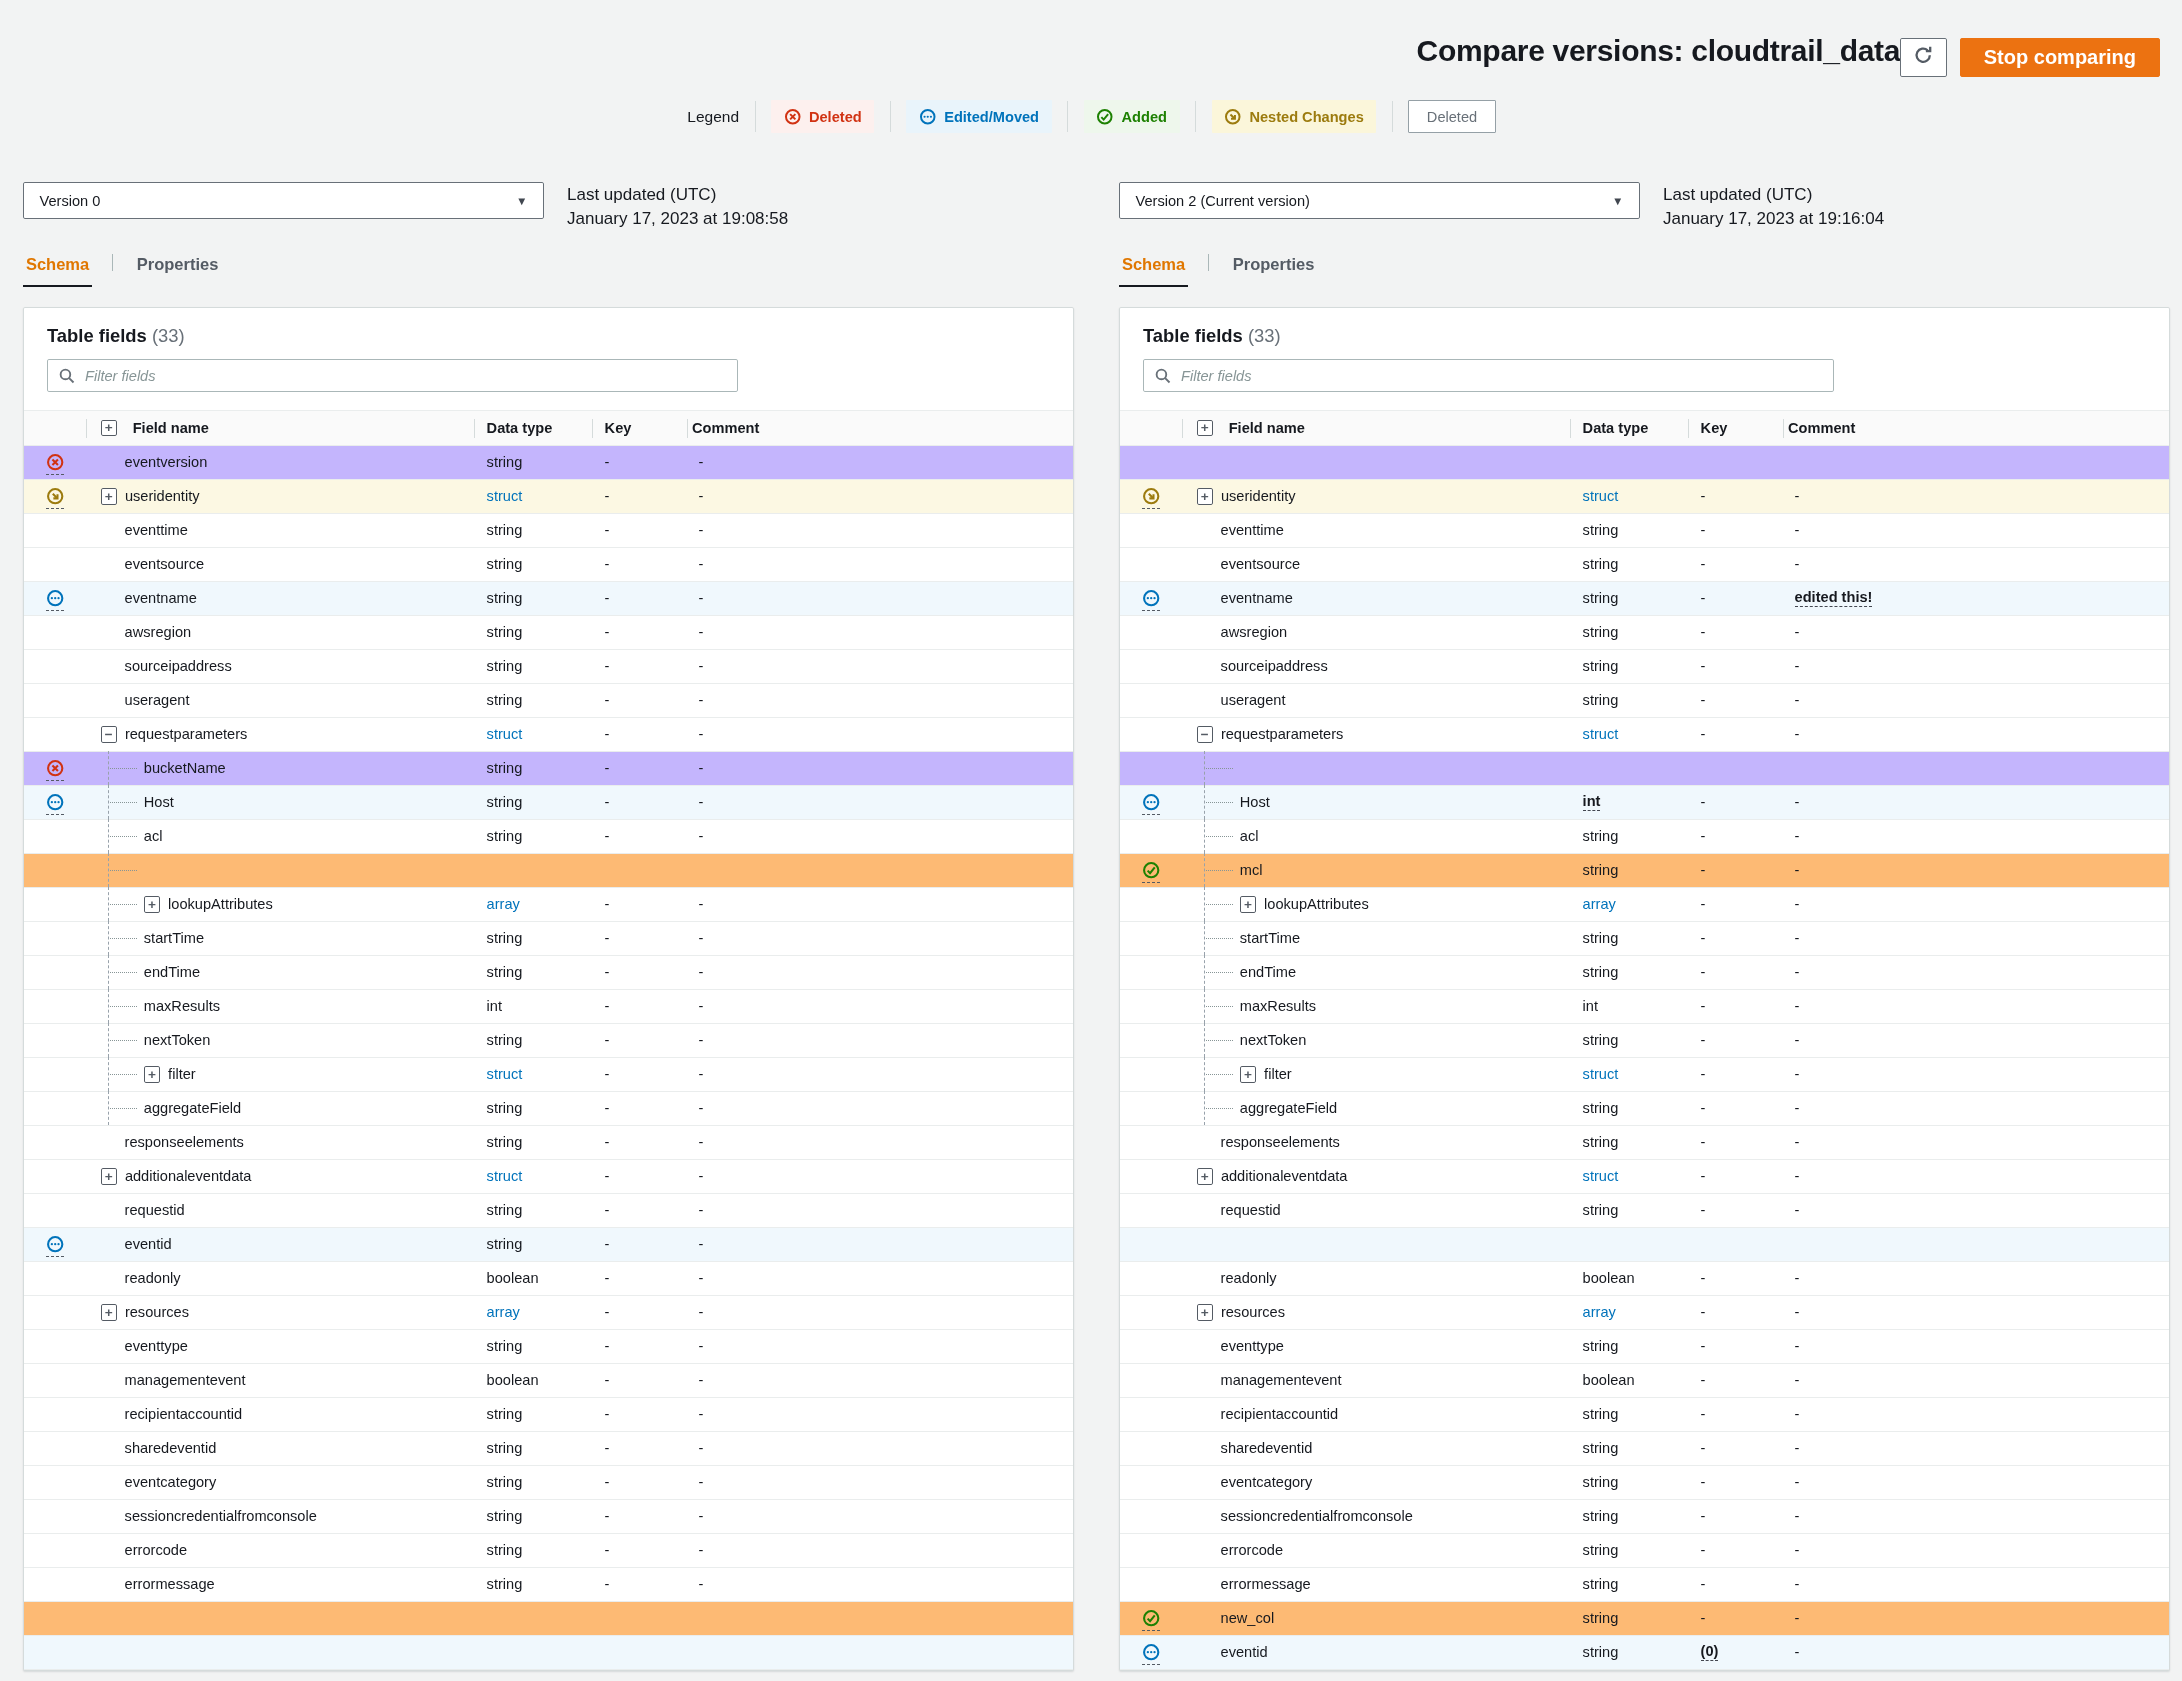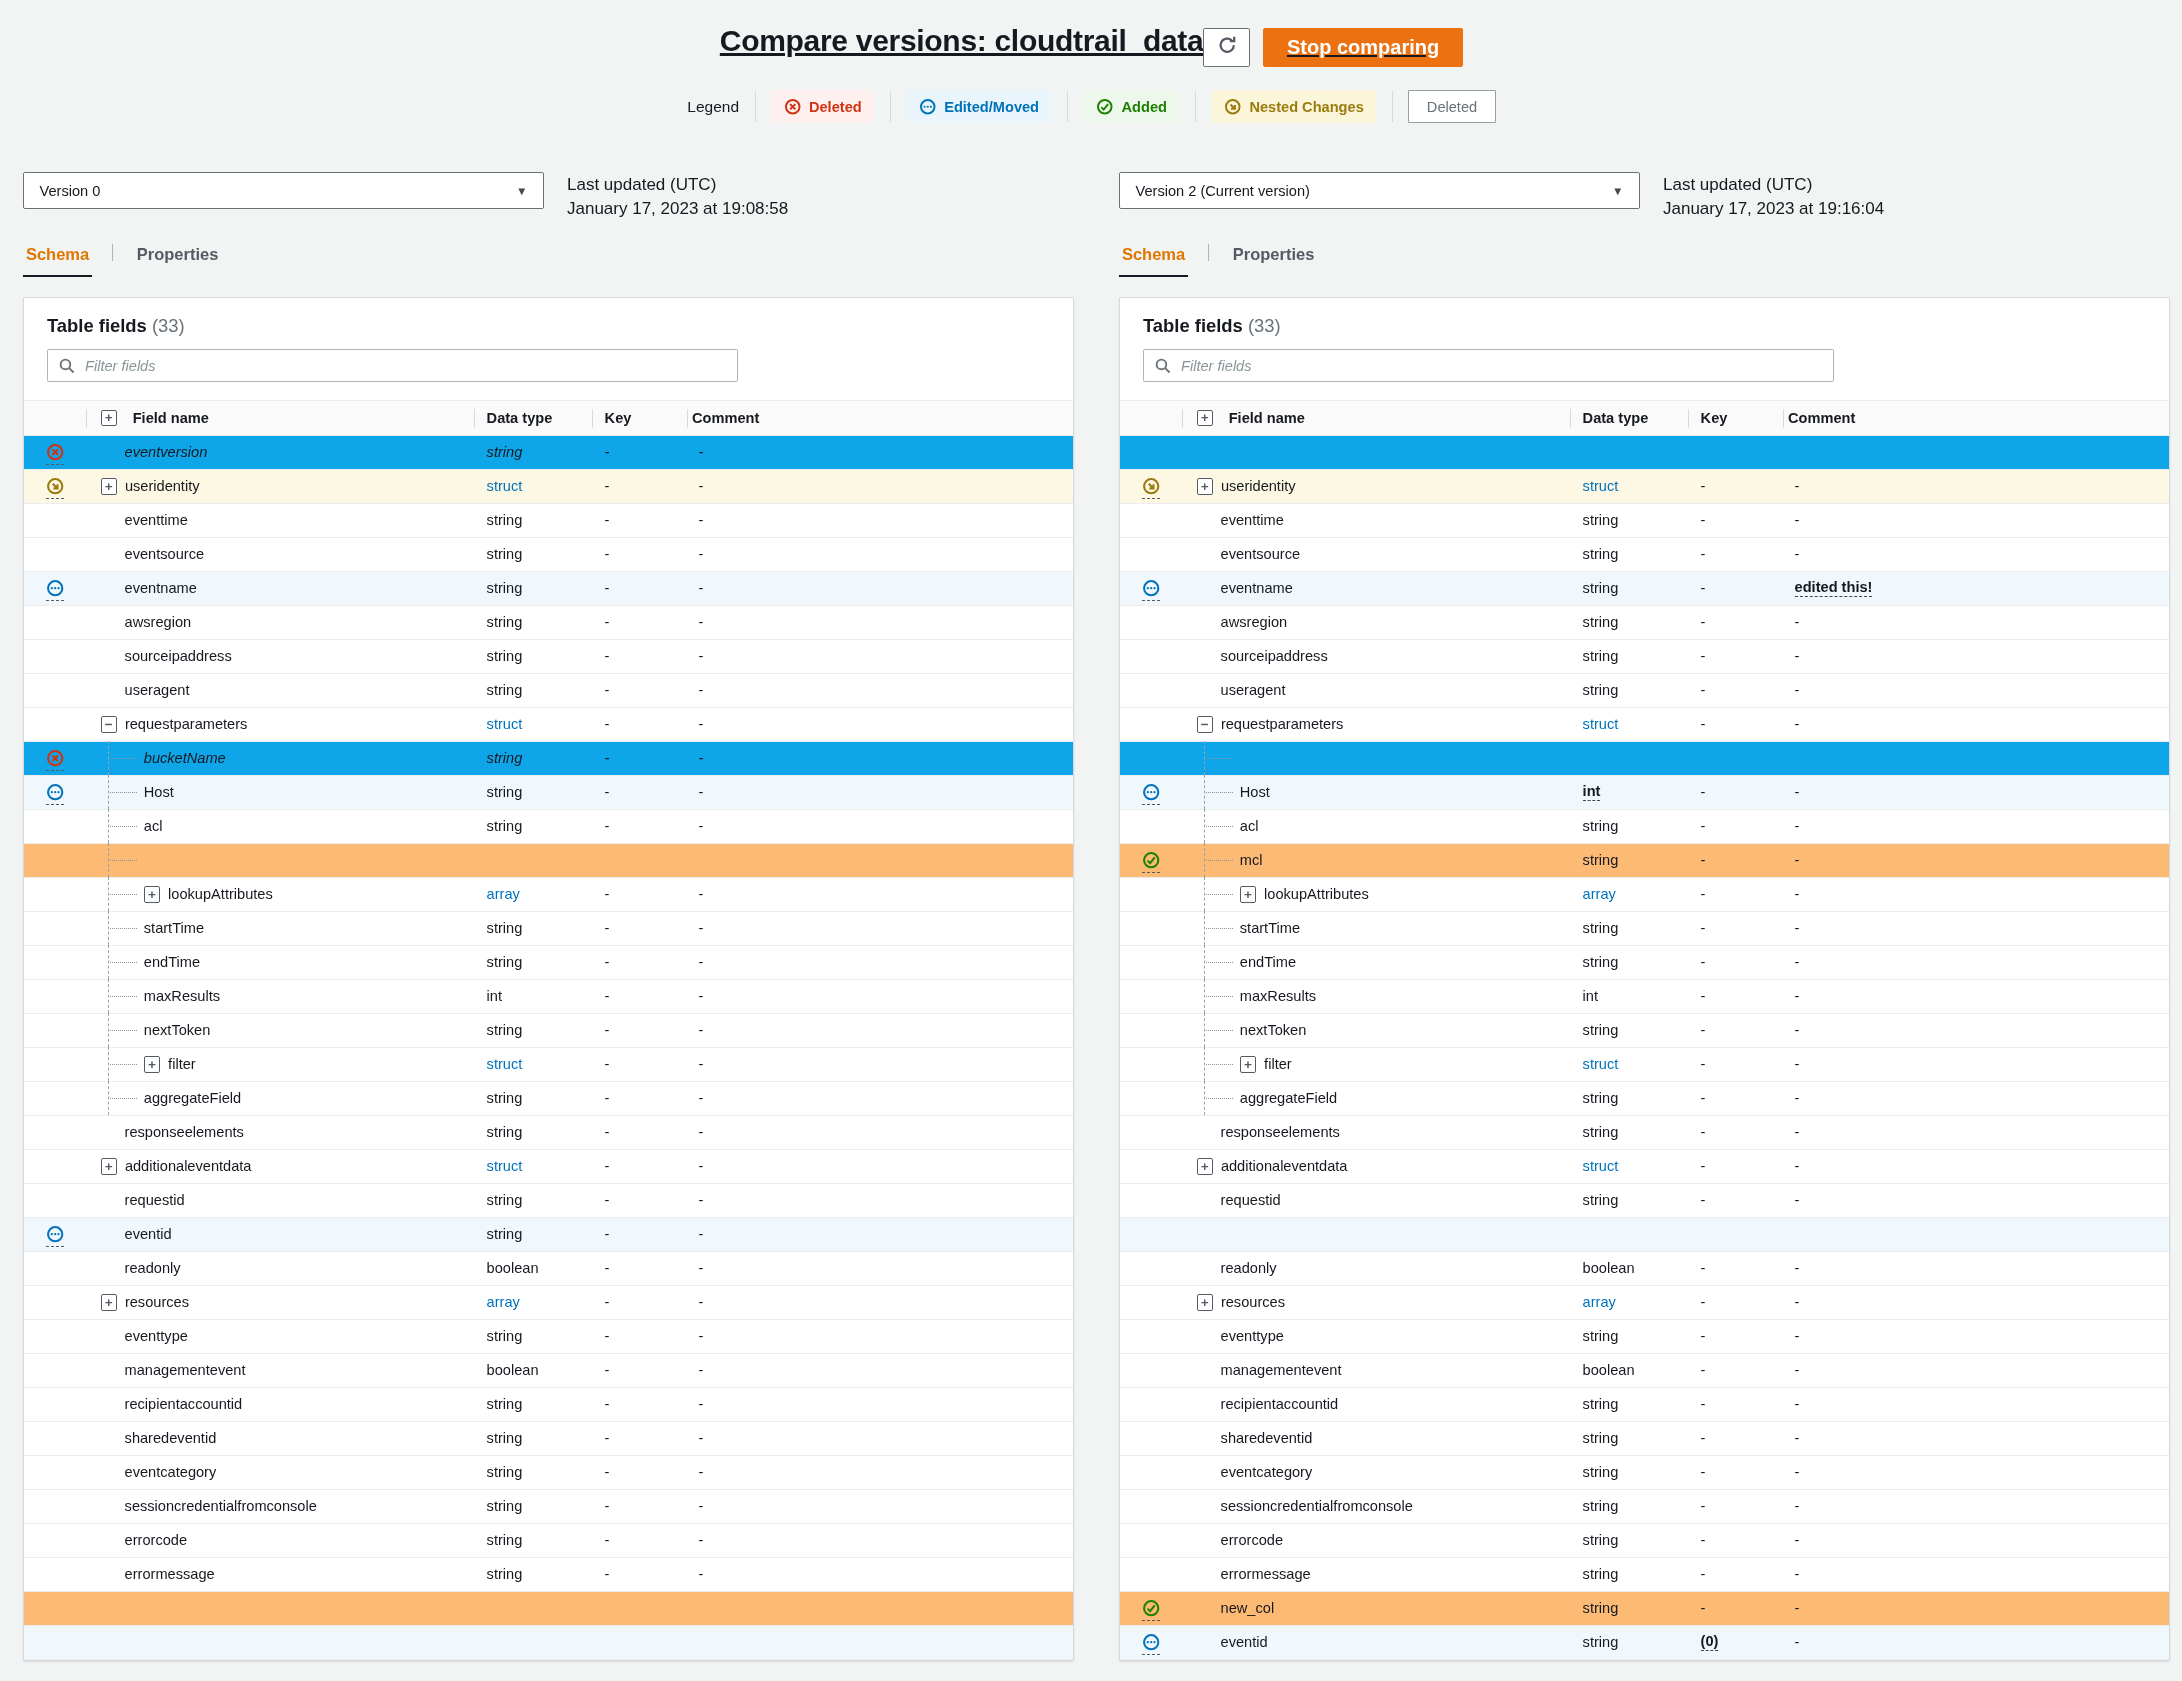--- a/index.html
+++ b/index.html
@@ -5,21 +5,21 @@
   * { box-sizing: border-box; }
   html,body { margin:0; padding:0; }
   body {
     width:2182px; height:1682px; overflow:hidden;
     background:#f2f3f3; color:#16191f;
     font-family:"Liberation Sans", sans-serif;
   }
   .page { padding:0 22px 0 23px; }
 
   
-  .header-row { display:flex; justify-content:center; align-items:flex-start; padding-top:24px;text-decoration:underline; }
+  .header-row { display:flex; justify-content:flex-end; align-items:flex-start; padding-top:34px; }
   h1 { margin:0; font-size:30px; font-weight:bold; letter-spacing:-0.3px; }
   .actions { display:flex; gap:12.6px; align-items:center; margin-top:3.9px; }
   .btn-refresh {
     width:47px; height:39px; background:#fff; border:1px solid #687078; border-radius:1.9px;
     display:flex; align-items:center; justify-content:center; cursor:pointer;
   }
   .btn-refresh svg { width:20.4px; height:20.4px; }
   .btn-primary {
     height:39px; background:#ec7211; border:1px solid #ec7211; border-radius:1.9px;
     color:#fff; font-weight:bold; font-size:20px; padding:0 23px; cursor:pointer;
@@ -91,21 +91,21 @@
   .c-key     { width:95px;  flex:none; }
   .c-comment { flex:1; min-width:0; }
   .hc.c-name { padding-left:14.6px; gap:7.8px; }
   .hc.c-type, .hc.c-key { padding-left:12.6px; }
   .hc.c-comment { padding-left:5px; }
 
   .trow {
     position:relative; display:flex; align-items:center; height:34px;
     border-bottom:1px solid #eaeded; font-size:14.6px;
   }
-  .hl-red    { background:#0ea5e9;font-style:italic; }
+  .hl-red    { background:#c4b5fd; }
   .hl-yellow { background:#fcf8e3; }
   .hl-blue   { background:#f0f8fd; }
   .hl-green  { background:#fdba74; }
 
   .c { display:flex; align-items:center; height:100%; }
   .c.c-status { justify-content:center; }
   .c.c-name { padding-left:14.6px; }
   .c.c-name.is-child { padding-left:22px; }
   .c.c-type, .c.c-key { padding-left:12.6px; }
   .c.c-comment { padding-left:11.6px; }

